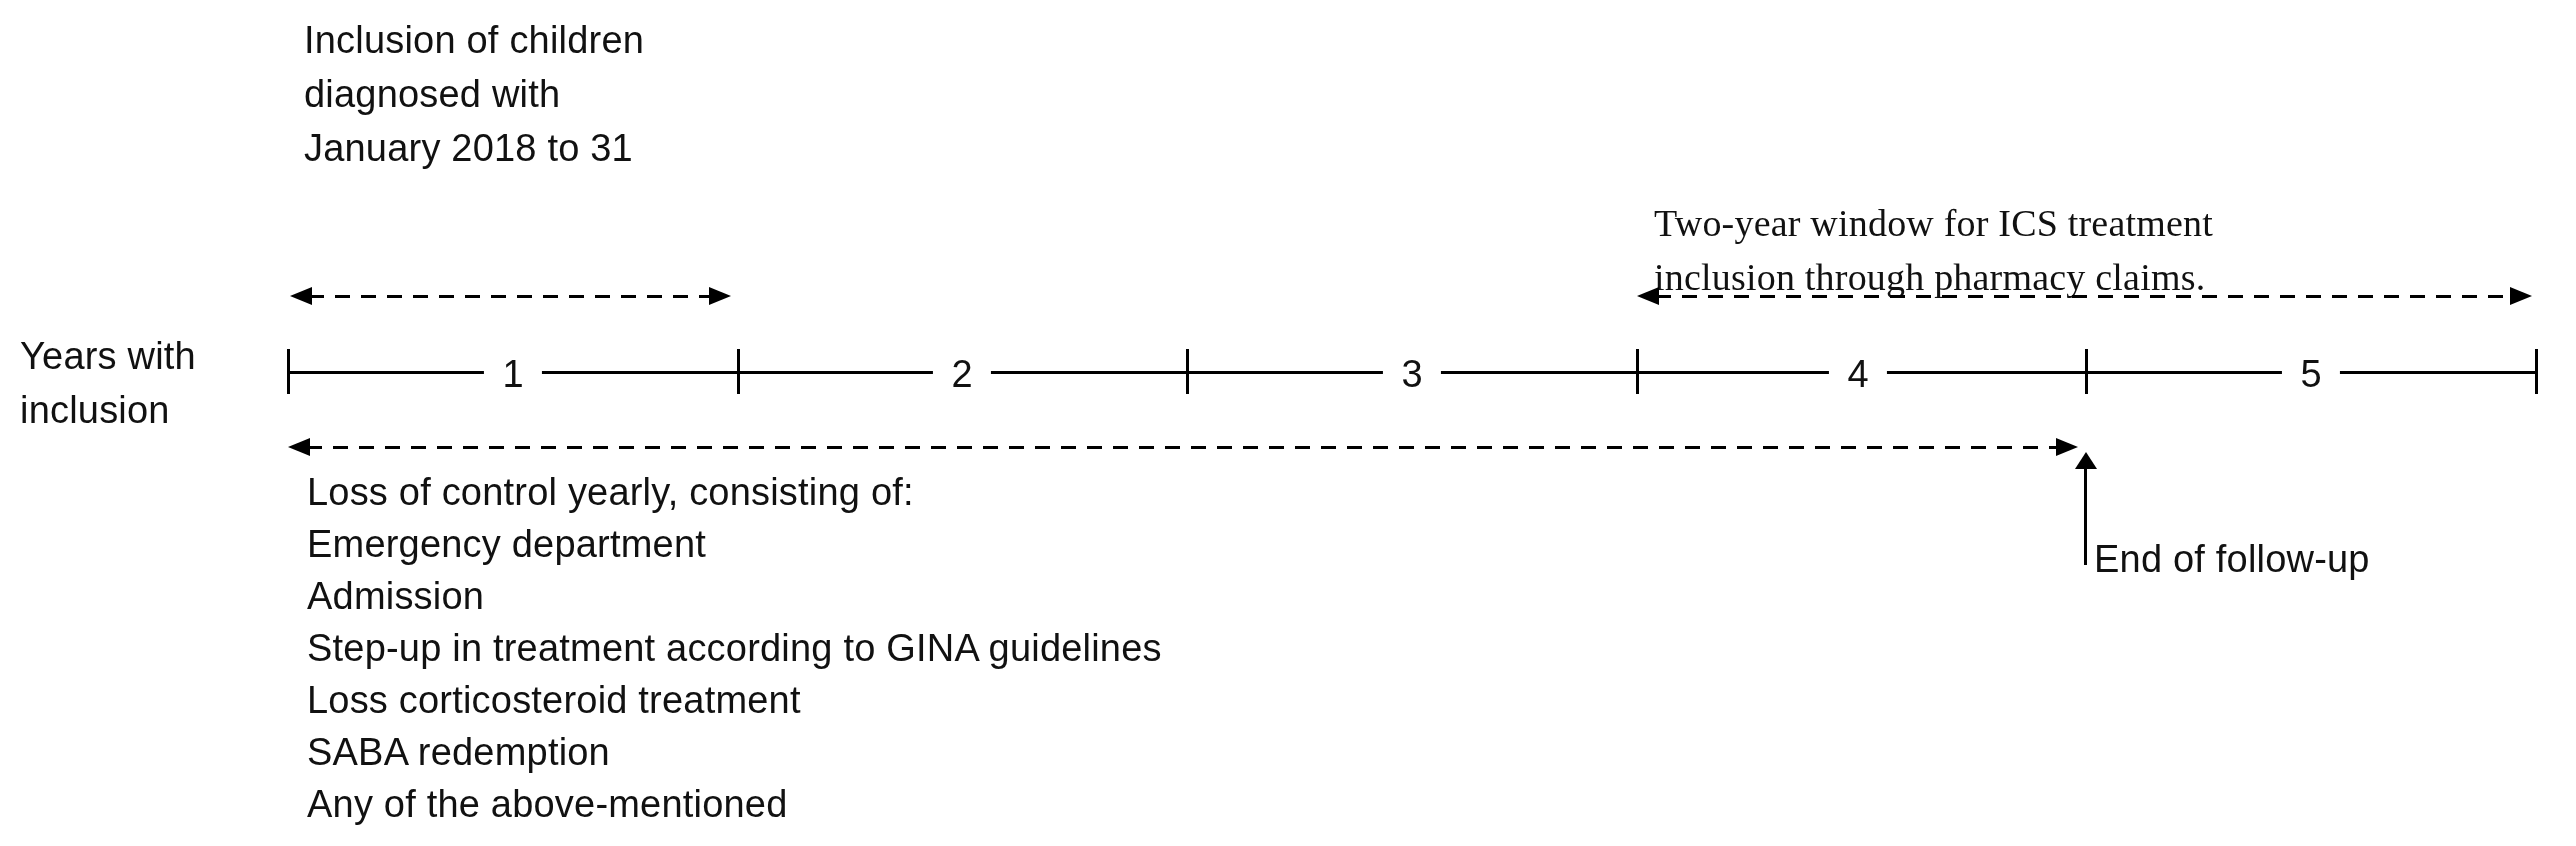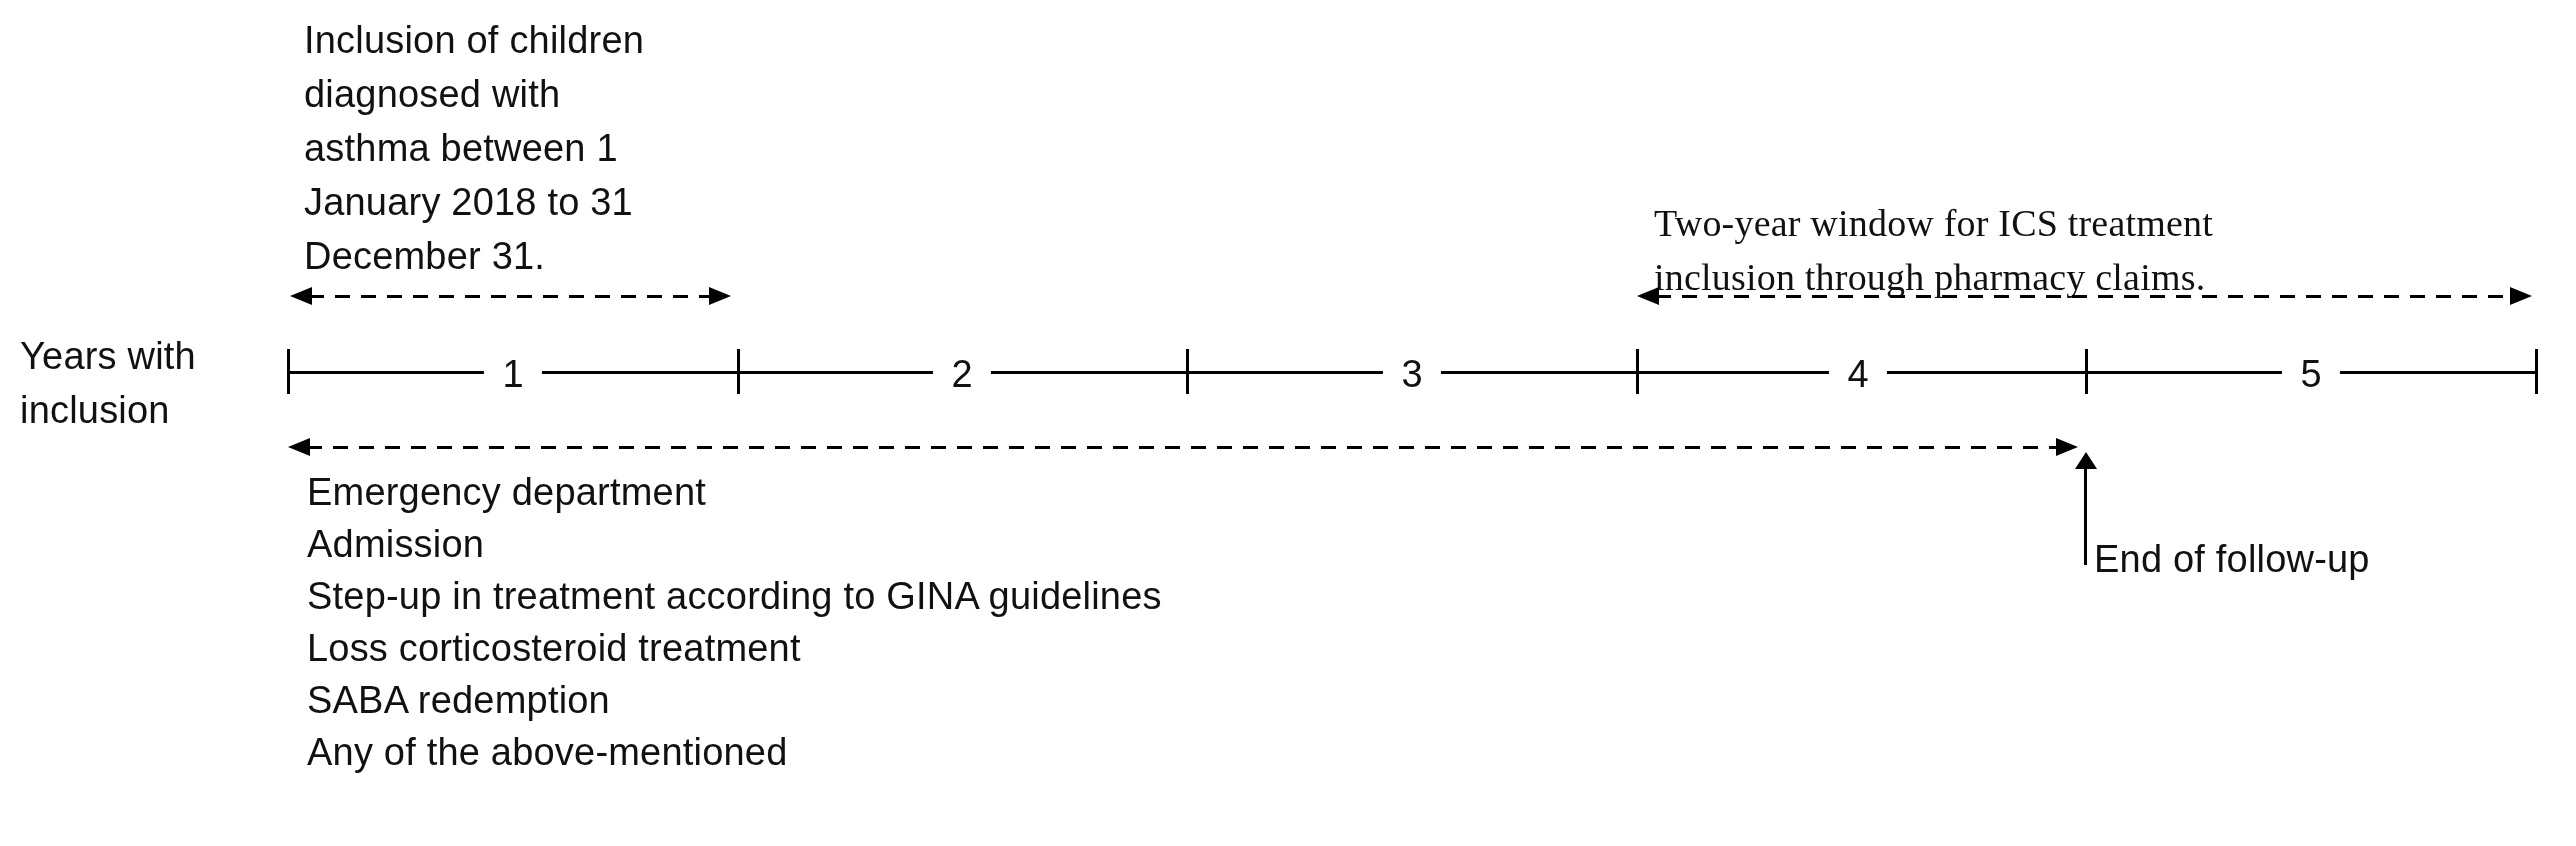--- a/index.html
+++ b/index.html
@@ -62,23 +62,21 @@
   .loss-item  { }
 </style>
 </head>
 <body>
 
 <div class="fig">
 
   <div class="txt inclusion-note">
     <div>Inclusion of children</div>
     <div>diagnosed with</div>
-    <div>asthma between 1</div>
     <div>January 2018 to 31</div>
-    <div>December 31.</div>
   </div>
 
   <div class="darrow inclusion-arrow">
     <span class="ah ah-left"></span>
     <span class="dline"></span>
     <span class="ah ah-right"></span>
   </div>
 
   <div class="txt ics-note">
     <div>Two-year window for ICS treatment</div>
@@ -117,20 +115,21 @@
     <span class="ah ah-right"></span>
   </div>
 
   <div class="end-arrow">
     <span class="head"></span>
     <span class="shaft"></span>
   </div>
   <div class="txt end-label">End of follow-up</div>
 
   <div class="txt loss-block">
+    <div>Loss of control yearly, consisting of:</div>
     <div class="loss-item">Emergency department</div>
     <div class="loss-item">Admission</div>
     <div class="loss-item">Step-up in treatment according to GINA guidelines</div>
     <div class="loss-item">Loss corticosteroid treatment</div>
     <div class="loss-item">SABA redemption</div>
     <div class="loss-item">Any of the above-mentioned</div>
   </div>
 
 </div>
 

